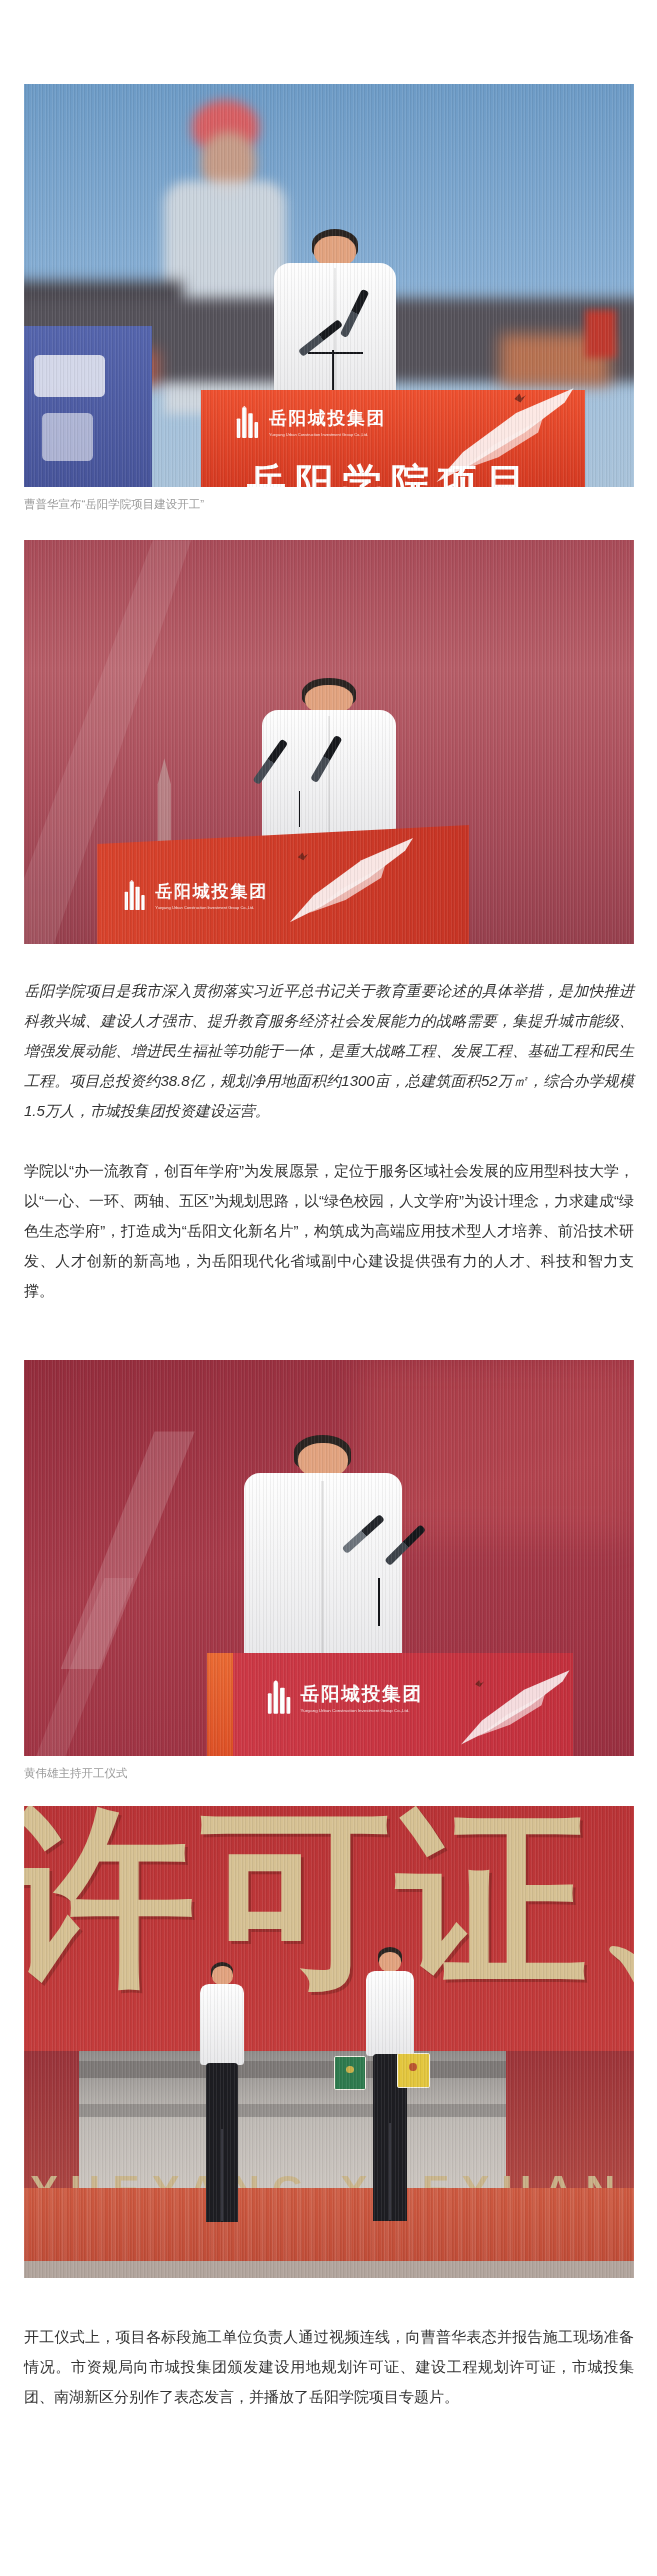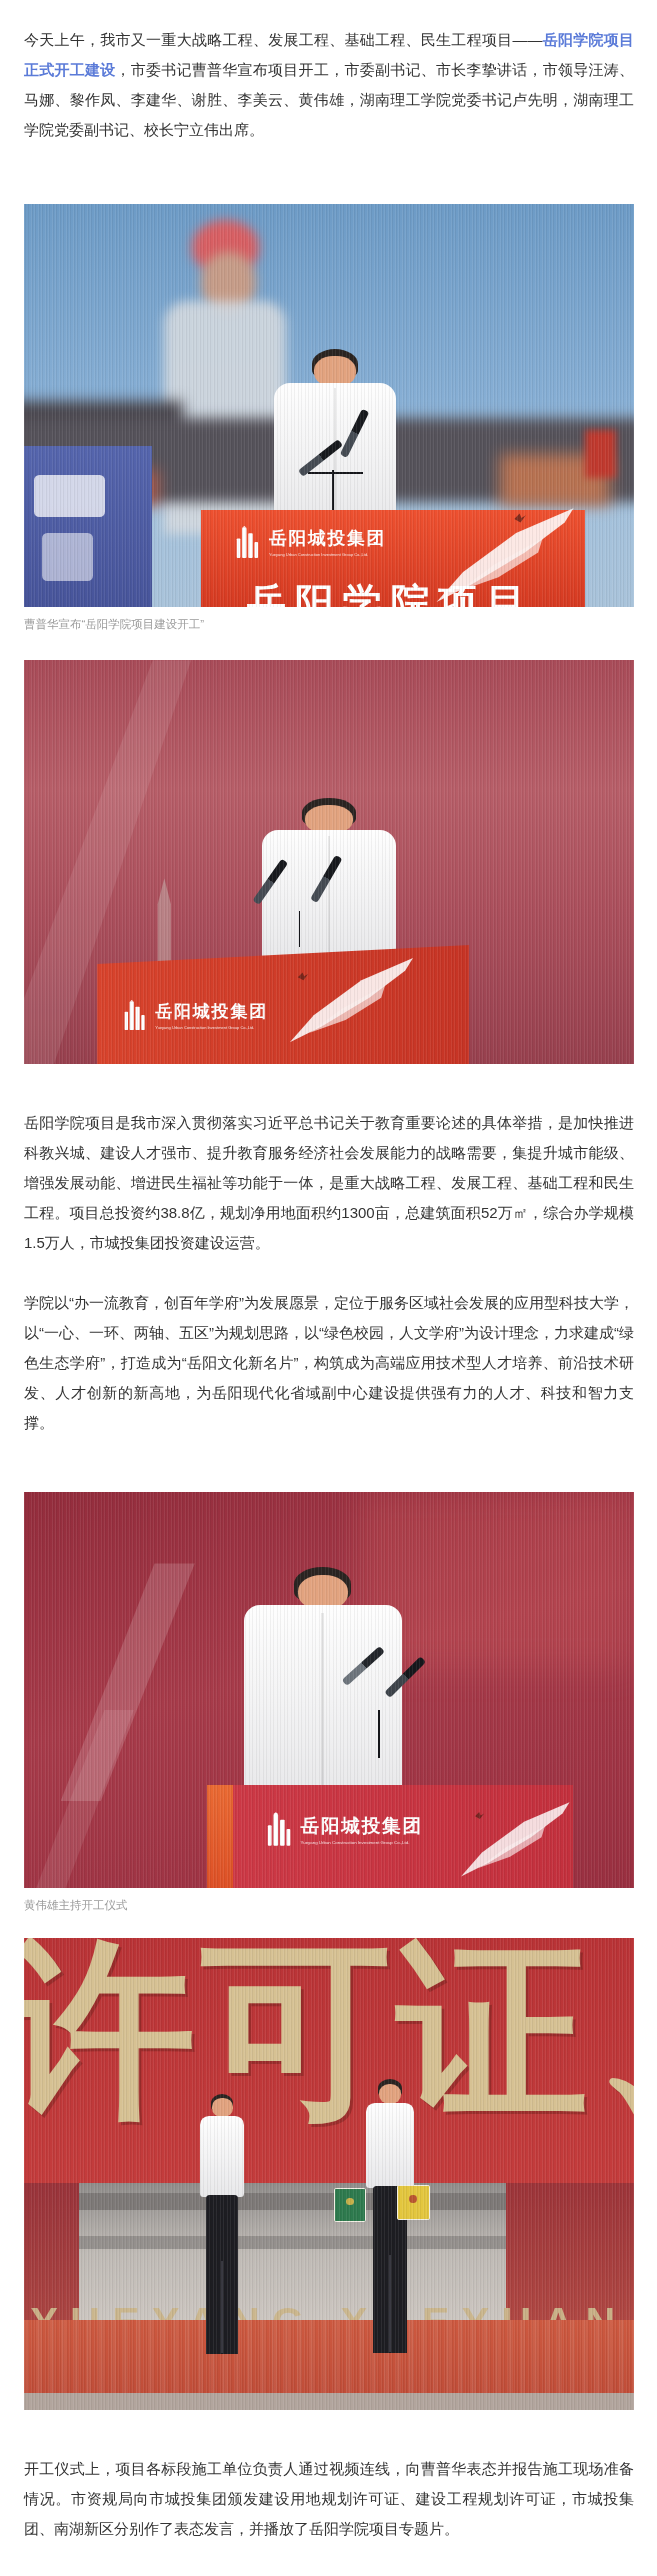--- a/index.html
+++ b/index.html
@@ -5,21 +5,21 @@
   html,body{margin:0;padding:0;background:#ffffff;}
   body{width:658px;font-family:"Liberation Sans","DejaVu Sans",sans-serif;}
   .content{padding:25px 24px 24px;}
   .para{font-size:15px;line-height:30px;color:#333333;text-align:justify;margin:0;word-break:break-all;}
   .para .link-strong{color:#5b7bd8;font-weight:bold;}
   figure{margin:0;}
   .fig-1{margin-top:59px;}
   .fig-2{margin-top:26.6px;}
   .fig-3{margin-top:54px;}
   .fig-4{margin-top:23px;}
-  .p-2{margin-top:44px;margin-bottom:30px;}
+  .p-2{margin-top:32px;margin-bottom:30px;font-style:italic;}
   .p-4{margin-top:44px;}
   .caption{font-size:11.5px;line-height:17.7px;color:#9b9b9b;margin-top:8.9px;}
   .photo{position:relative;width:610px;overflow:hidden;background:#888;}
   .photo *{position:absolute;}
   .ph-1{height:403px;}
   .ph-2{height:404px;}
   .ph-3{height:396px;}
   .ph-4{height:472px;}
   .led{inset:0;background:repeating-linear-gradient(90deg,rgba(255,255,255,.07) 0 0.9px,rgba(0,0,0,.05) 0.9px 1.8px,transparent 1.8px 3.5px);}
   
@@ -123,21 +123,20 @@
   .cert{border:1.8px solid #f2efe4;border-radius:1.8px;}
   .cert-green{left:-16%;top:37%;width:36%;height:11%;background:#2e7a4e;}
   .cert-yellow{left:58%;top:36%;width:36%;height:11.5%;background:#e3c63e;}
   .cert-dot{left:38%;top:28%;width:24%;height:22%;background:#d9b64a;border-radius:50%;opacity:.9;}
 </style>
 </head>
 <body>
 
 <div class="content">
 
-  <p class="para p-1"><span>今天上午，我市又一重大战略工程、发展工程、基础工程、民生工程项目——</span><span class="link-strong">岳阳学院项目正式开工建设</span><span>，市委书记曹普华宣布项目开工，市委副书记、市长李挚讲话，市领导汪涛、马娜、黎作凤、李建华、谢胜、李美云、黄伟雄，湖南理工学院党委书记卢先明，湖南理工学院党委副书记、校长宁立伟出席。</span></p>
 
   <figure class="fig-1">
     <div class="photo ph-1">
       <div class="p1-sky"></div>
       <div class="p1-screen-hat"></div>
       <div class="p1-screen-head"></div>
       <div class="p1-screen-body"></div>
       <div class="p1-hill"></div>
       <div class="p1-trees"></div>
       <div class="p1-crowd-l"></div>

